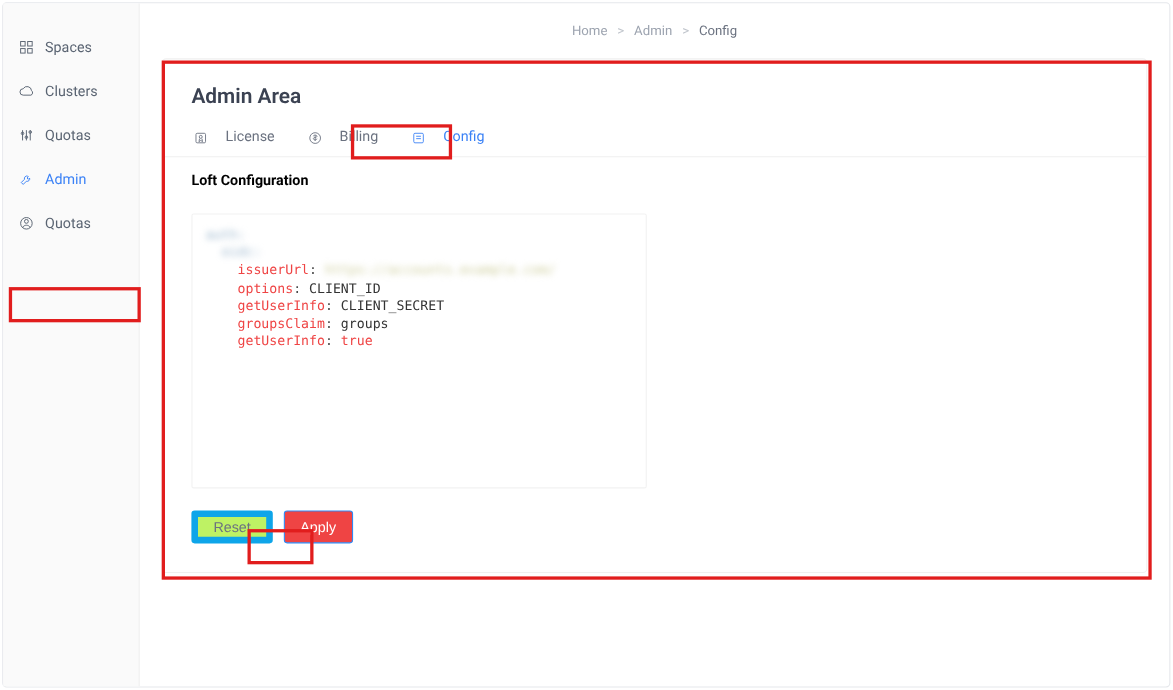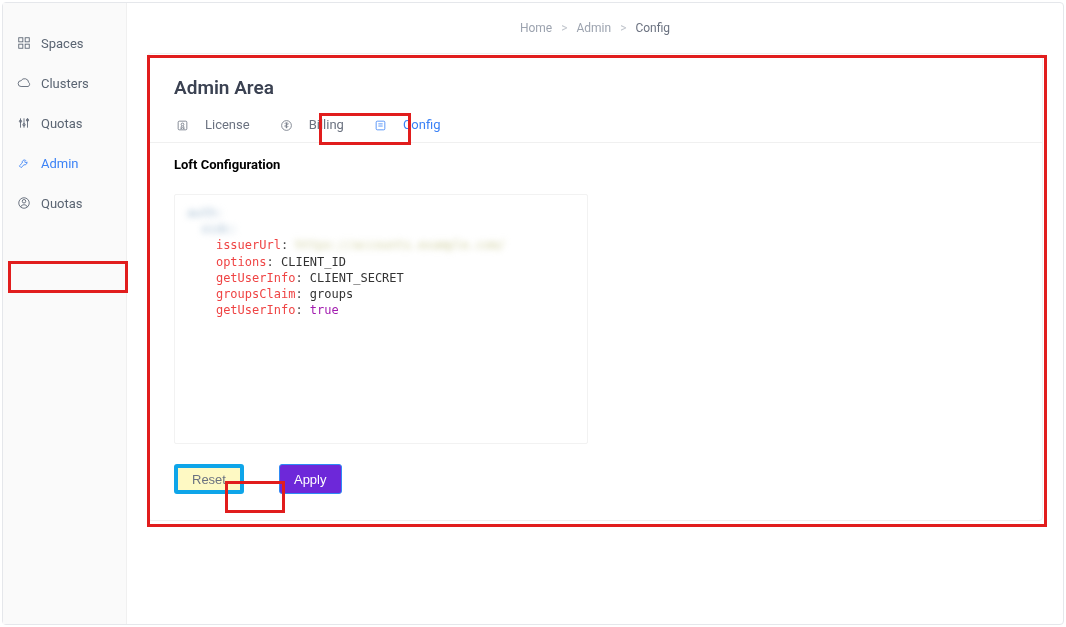--- a/index.html
+++ b/index.html
@@ -138,35 +138,34 @@
   .btn {
     height: 30px;
     padding: 0 14px;
     font-size: 13px;
     border-radius: 3px;
     cursor: pointer;
     display: inline-flex;
     align-items: center;
   }
   .btn-default {
-    background: #fef9c3;
-    border: 4px solid #0ea5e9;
+    background: #bef264;
+    border: 6px solid #0ea5e9;
     color: #6b7280;
   }
   .btn-primary {
-    background: #6d28d9;
+    background: #ef4444;
     border: 1px solid #2f8af5;
     color: #fff;
-    margin-left: 25px;
   }
   
   .yk { color: #ef4444; } 
   .yc { color: #4a4a4a; }  
   .yv { color: #333; }     
-  .yb { color: #a21caf; }  
+  .yb { color: #ef4444; }  
   .blur1 { filter: blur(3px); color:#9fb9cf; }
   .blur2 { filter: blur(3px); color:#cfcf9f; }
   
   .hl-card { top: 52px; left: 144px; width: 900px; height: 472px; }
   .hl-admin { top: 258px; left: 5px; width: 120px; height: 32px; }
   .hl-config { top: 110px; left: 316px; width: 92px; height: 32px; }
   .hl-apply { top: 478px; left: 222px; width: 60px; height: 32px; }
   
 </style>
 </head>

